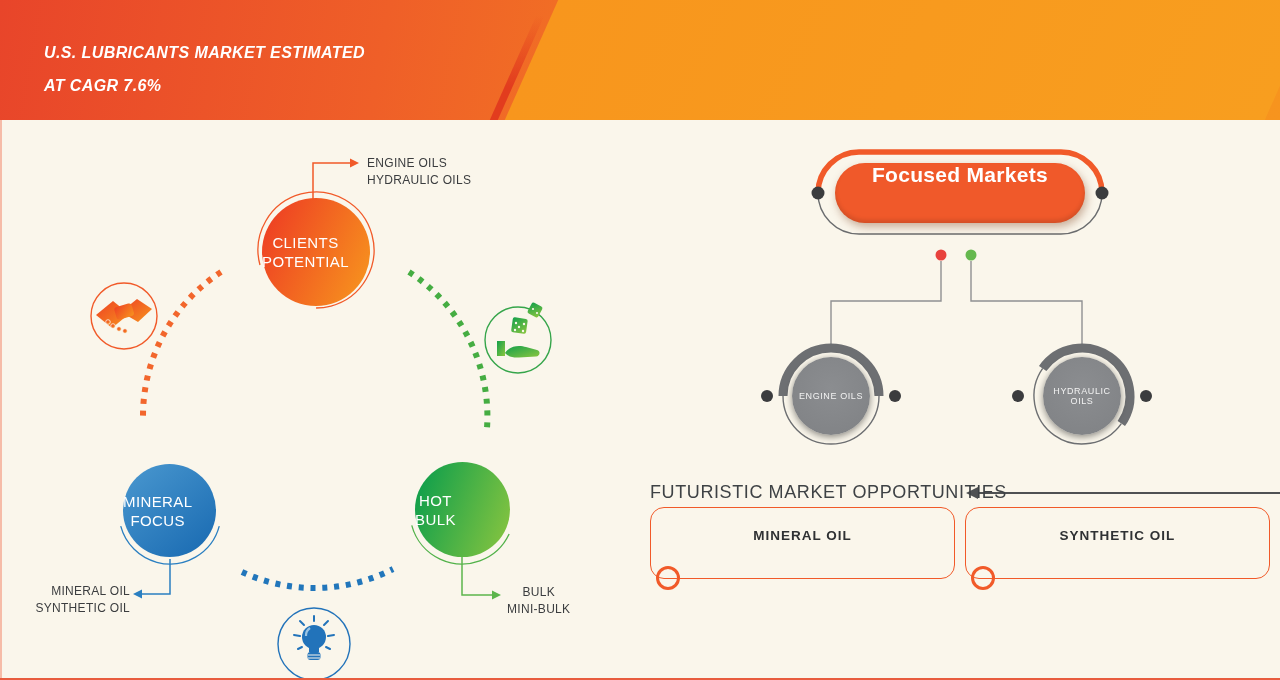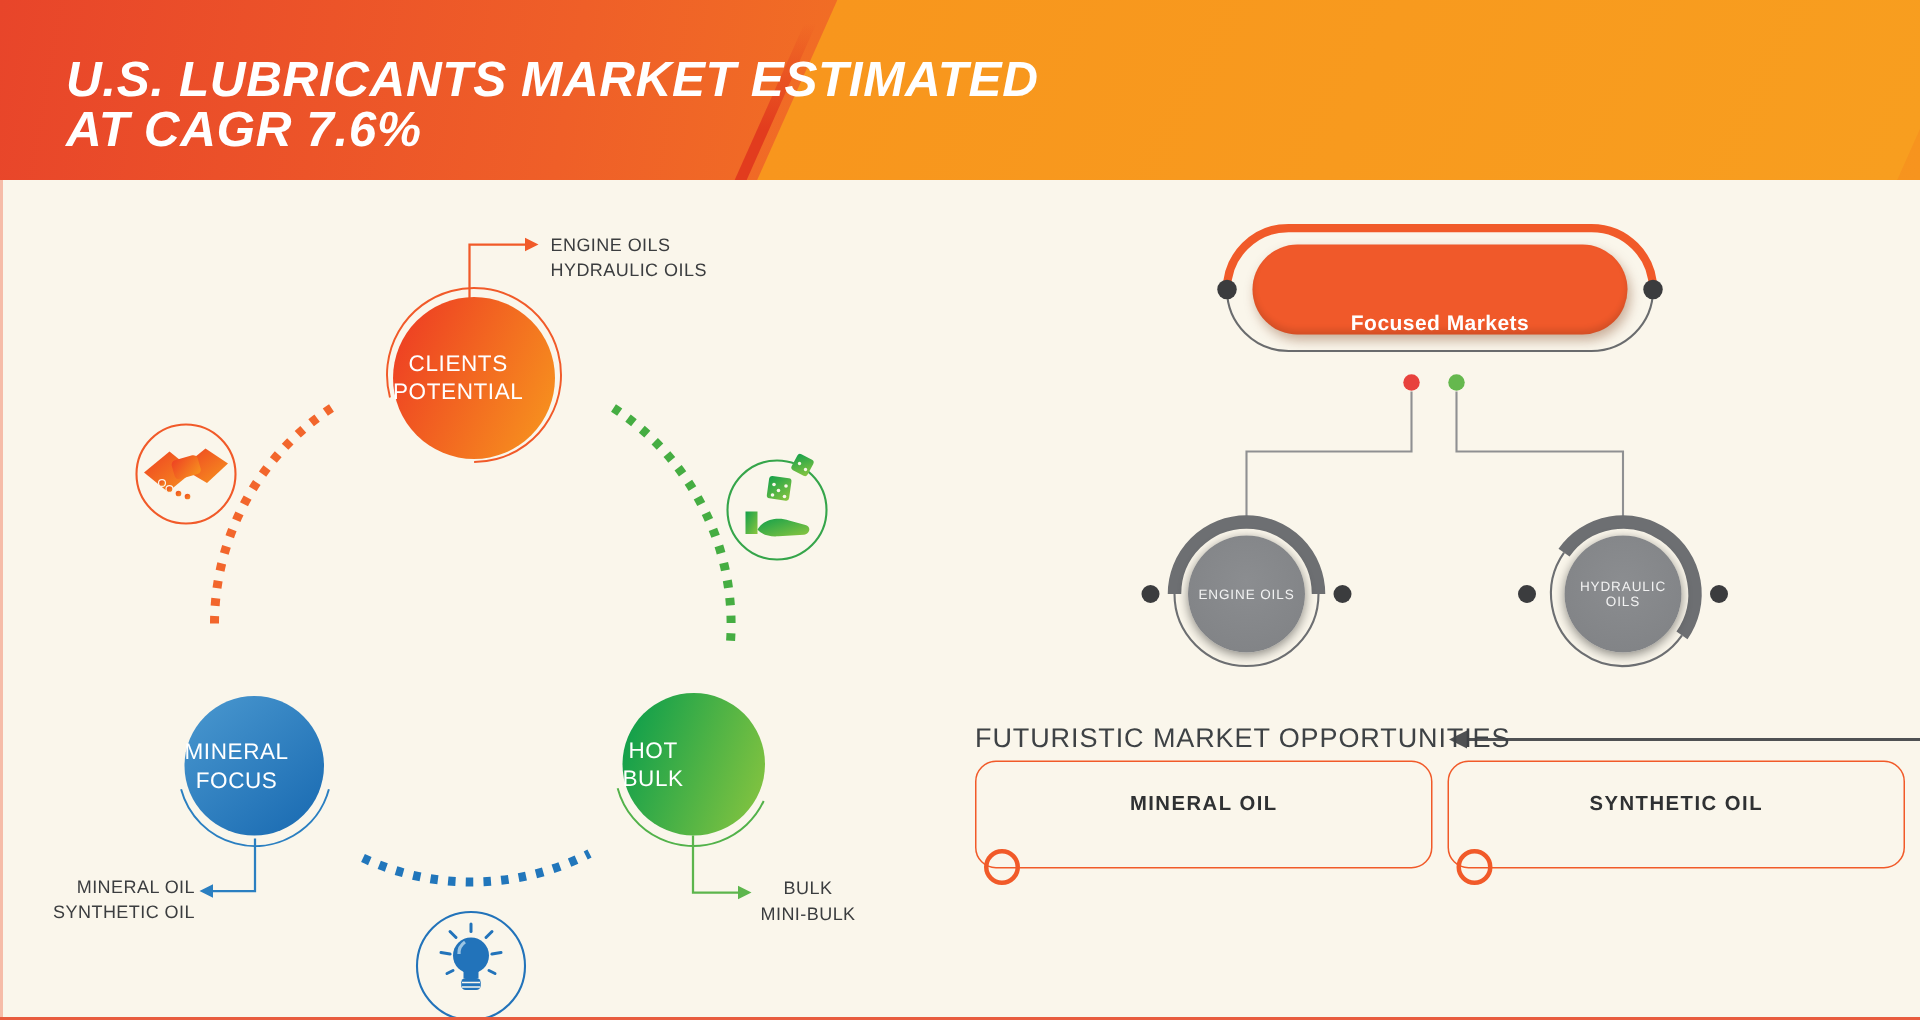--- a/index.html
+++ b/index.html
@@ -20,21 +20,21 @@
     transform:skewX(-24deg);transform-origin:top left;
     background:linear-gradient(90deg,#f8961d,#f89e1f);
   }
   .banner-accent{
     position:absolute;left:545px;top:-4px;width:8px;height:130px;
     transform:skewX(-24deg);transform-origin:top left;
     background:linear-gradient(180deg,rgba(226,60,30,0) 15%,#e23c1e 70%);
   }
   .banner-title{
     position:absolute;left:44px;top:36px;z-index:2;
-    color:#ffffff;font-size:33px;line-height:33px;
+    color:#ffffff;font-size:16px;line-height:33px;
     font-style:italic;font-weight:600;letter-spacing:.4px;
   }
   
   .frame-bottom{position:absolute;left:0;right:0;bottom:0;height:2px;background:#e85c3e;z-index:6;}
   .frame-left{position:absolute;left:0;top:120px;bottom:0;width:2px;background:#f6bca8;z-index:6;}
   
   .canvas{position:absolute;left:0;top:0;width:1280px;height:680px;z-index:1;}
   
   .node{
     position:absolute;border-radius:50%;z-index:2;
@@ -50,22 +50,22 @@
   
   .callout{position:absolute;z-index:2;font-size:12px;line-height:17px;color:#3b3d3f;letter-spacing:.3px;}
   .callout-clients{left:367px;top:155px;text-align:left;}
   .callout-focus{left:20px;top:583px;width:110px;text-align:right;}
   .callout-hot{left:507px;top:584px;text-align:center;}
   
   .pill{
     position:absolute;left:835px;top:163px;width:250px;height:60px;border-radius:30px;
     background:#f0592a;z-index:2;
     box-shadow:2px 4px 8px rgba(110,40,0,.35), inset 0 -3px 4px rgba(0,0,0,.12);
-    display:flex;align-items:flex-end;justify-content:center;
-    color:#fff;font-size:14px;font-weight:700;letter-spacing:.3px;
+    display:flex;align-items:flex-start;justify-content:center;
+    color:#fff;font-size:21px;font-weight:700;letter-spacing:.3px;
   }
   .gray-node{
     position:absolute;width:78px;height:78px;border-radius:50%;z-index:2;
     background:radial-gradient(circle at 50% 40%,#8b8d90,#7f8184);
     box-shadow:0 2px 7px rgba(0,0,0,.45);
     display:flex;align-items:center;justify-content:center;text-align:center;
     color:#f2f2f2;font-size:9px;letter-spacing:.6px;
   }
   .gray-engine{left:792px;top:357px;}
   .gray-hydraulic{left:1043px;top:357px;}

